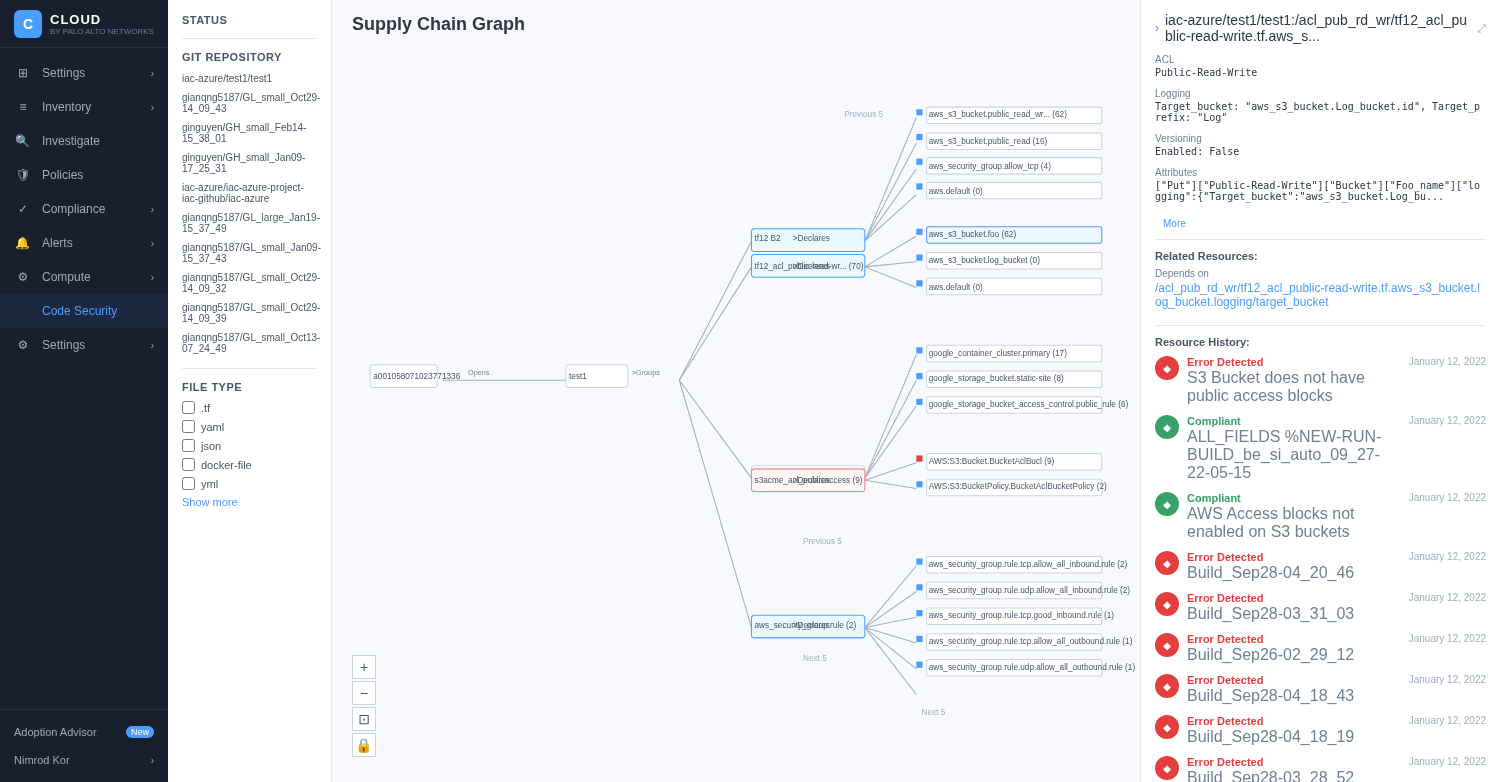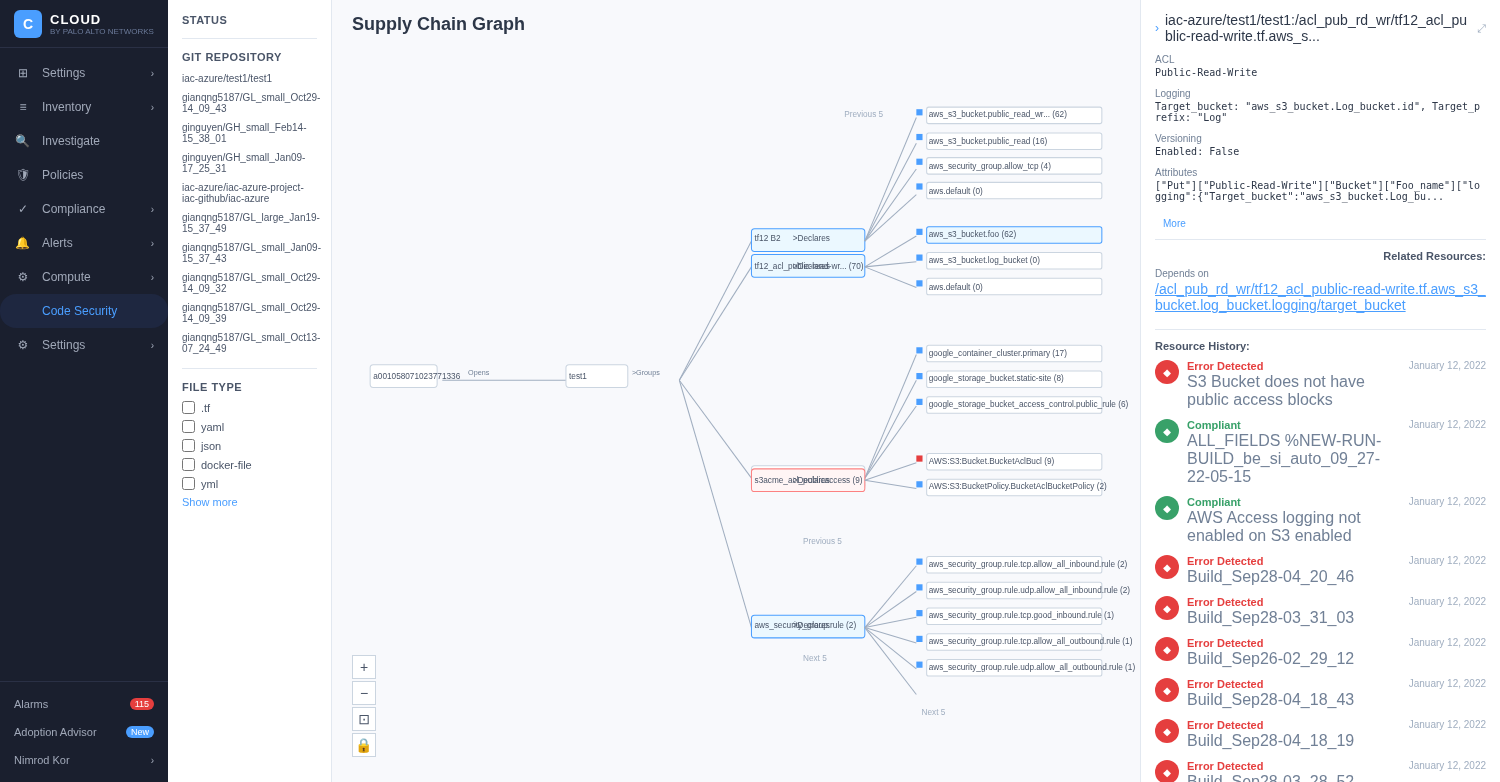--- a/index.html
+++ b/index.html
@@ -36,21 +36,21 @@
 
     .nav-section { flex: 1; overflow-y: auto; padding: 8px 0; }
     .nav-item {
       display: flex; align-items: center;
       padding: 8px 14px;
       cursor: pointer;
       color: #a0a8b8;
       font-size: 12px;
       position: relative;
     }
-    .nav-item.active { color: #4a9eff; background: #1e2740; border-radius: 16px; }
+    .nav-item.active { color: #4a9eff; background: #1e2740; }
     .nav-item .nav-icon { width: 18px; height: 18px; margin-right: 10px; display: flex; align-items: center; justify-content: center; flex-shrink: 0; }
     .nav-item .nav-arrow { margin-left: auto; font-size: 10px; }
     .nav-item .nav-badge { margin-left: auto; background: #e53e3e; color: white; font-size: 9px; padding: 1px 5px; border-radius: 8px; }
     .nav-item .nav-badge-new { margin-left: auto; background: #4a9eff; color: white; font-size: 9px; padding: 1px 5px; border-radius: 8px; }
 
     .sidebar-bottom {
       border-top: 1px solid #2a3045;
       padding: 8px 0;
     }
 
@@ -147,22 +147,22 @@
       gap: 6px;
     }
     .right-panel-chevron { color: #4a9eff; cursor: pointer; font-size: 12px; }
     .right-panel-path { font-size: 14px; color: #2d3748; font-weight: 500; word-break: break-all; }
     .right-panel-expand { margin-left: auto; color: #a0aec0; cursor: pointer; }
     .rp-section { margin-bottom: 10px; }
     .rp-label { font-size: 10px; color: #718096; margin-bottom: 2px; }
     .rp-value-mono { font-size: 10px; color: #2d3748; font-family: monospace; word-break: break-all; }
     .rp-more { color: #4a9eff; font-size: 10px; cursor: pointer; margin-top: 16px; padding-left: 8px; }
     .rp-divider { border: none; border-top: 1px solid #e2e8f0; margin: 10px 0; }
-    .rp-related-title { font-size: 11px; font-weight: 600; color: #4a5568; margin-bottom: 6px; text-align: right; }
-    .rp-dep-item { font-size: 14px; color: #4a9eff; margin-bottom: 16px; word-break: break-all; text-decoration: underline; }
+    .rp-related-title { font-size: 11px; font-weight: 600; color: #4a5568; margin-bottom: 6px; }
+    .rp-dep-item { font-size: 12px; color: #4a9eff; margin-bottom: 16px; word-break: break-all; }
     .rp-history-title { font-size: 11px; font-weight: 600; color: #4a5568; margin-bottom: 8px; }
     .history-item { display: flex; align-items: flex-start; margin-bottom: 10px; gap: 8px; }
     .history-icon {
       width: 24px; height: 24px;
       background: #4a9eff;
       border-radius: 50%;
       display: flex; align-items: center; justify-content: center;
       color: white;
       font-size: 10px;
       flex-shrink: 0;
@@ -266,24 +266,20 @@
         <div class="nav-item">
     <span class="nav-icon">⚙</span>
     <span>Settings</span>
     <span class="nav-arrow">›</span>
   </div>
       </div>
   </nav>
 
   <div class="sidebar-bottom">
     <div id="bottom-items-container">
-        <div class="nav-item">
-    <span style="font-size:11px">Alarms</span>
-    <span class="nav-badge">115</span>
-  </div>
         <div class="nav-item">
     <span style="font-size:11px">Adoption Advisor</span>
     <span class="nav-badge-new">New</span>
   </div>
         <div class="nav-item">
     <span style="font-size:11px">Nimrod Kor</span>
     <span class="nav-arrow">›</span>
   </div>
       </div>
   </div>
@@ -542,21 +538,21 @@
     <div class="history-content">
       <div class="history-status compliant">Compliant</div>
       <div class="history-desc">ALL_FIELDS %NEW-RUN-BUILD_be_si_auto_09_27-22-05-15</div>
     </div>
     <div class="history-date">January 12, 2022</div>
   </div>
           <div class="history-item">
     <div class="history-icon compliant">◆</div>
     <div class="history-content">
       <div class="history-status compliant">Compliant</div>
-      <div class="history-desc">AWS Access logging not enabled on S3 enabled</div>
+      <div class="history-desc">AWS Access blocks not enabled on S3 buckets</div>
     </div>
     <div class="history-date">January 12, 2022</div>
   </div>
           <div class="history-item">
     <div class="history-icon error">◆</div>
     <div class="history-content">
       <div class="history-status error">Error Detected</div>
       <div class="history-desc">Build_Sep28-04_20_46</div>
     </div>
     <div class="history-date">January 12, 2022</div>

